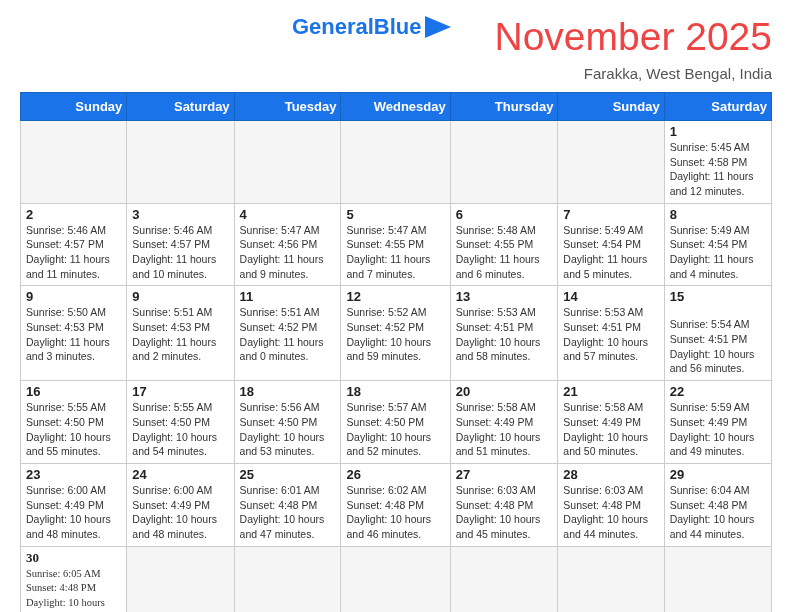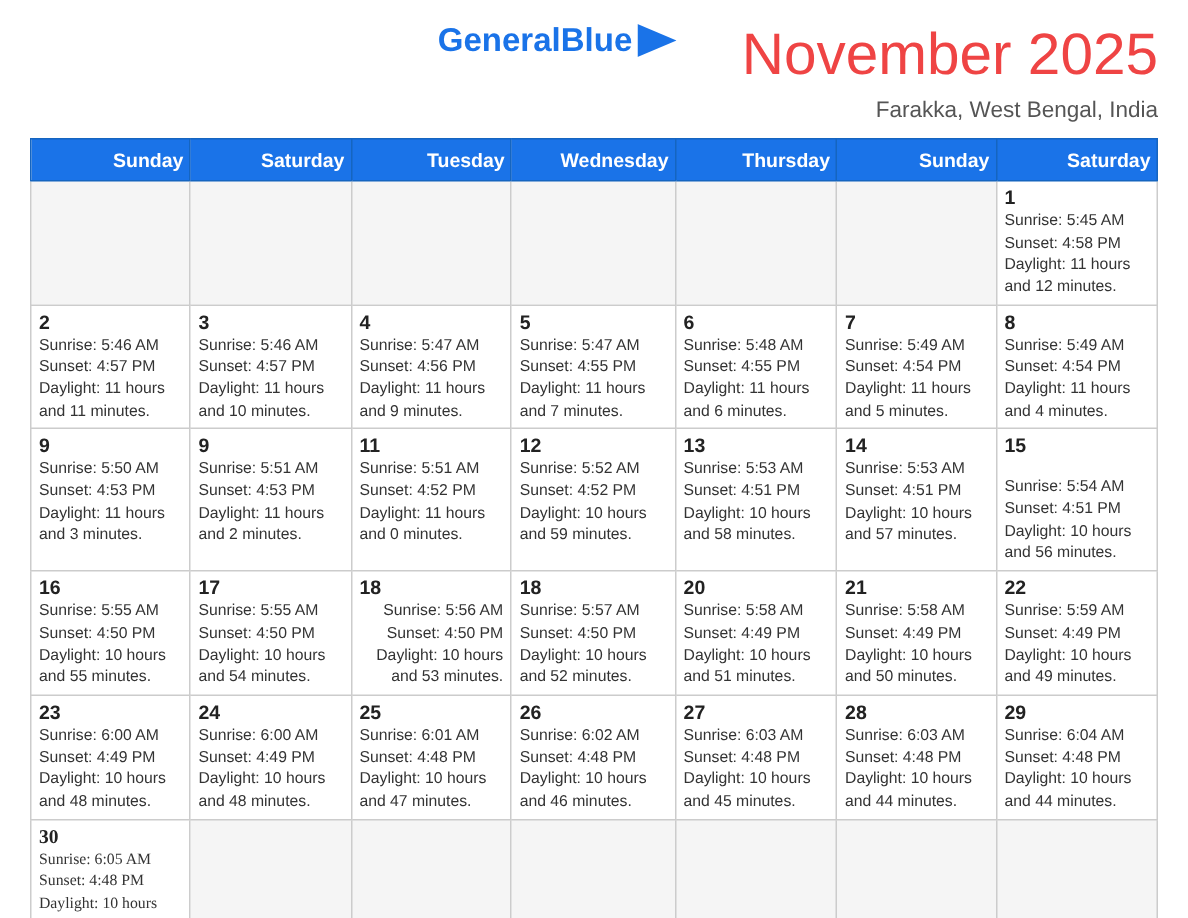--- a/index.html
+++ b/index.html
@@ -237,21 +237,21 @@
 Daylight: 10 hours and 55 minutes.</div>
           </td>
           <td>
             <div class="day-number">17</div>
             <div class="day-info" style="white-space: pre-line;">Sunrise: 5:55 AM
 Sunset: 4:50 PM
 Daylight: 10 hours and 54 minutes.</div>
           </td>
           <td>
             <div class="day-number">18</div>
-            <div class="day-info" style="white-space: pre-line; text-align: right;">Sunrise: 5:56 AM
+            <div class="day-info" style="white-space: pre-line;">Sunrise: 5:56 AM
 Sunset: 4:50 PM
 Daylight: 10 hours and 53 minutes.</div>
           </td>
           <td>
             <div class="day-number">18</div>
             <div class="day-info" style="white-space: pre-line;">Sunrise: 5:57 AM
 Sunset: 4:50 PM
 Daylight: 10 hours and 52 minutes.</div>
           </td>
           <td>

